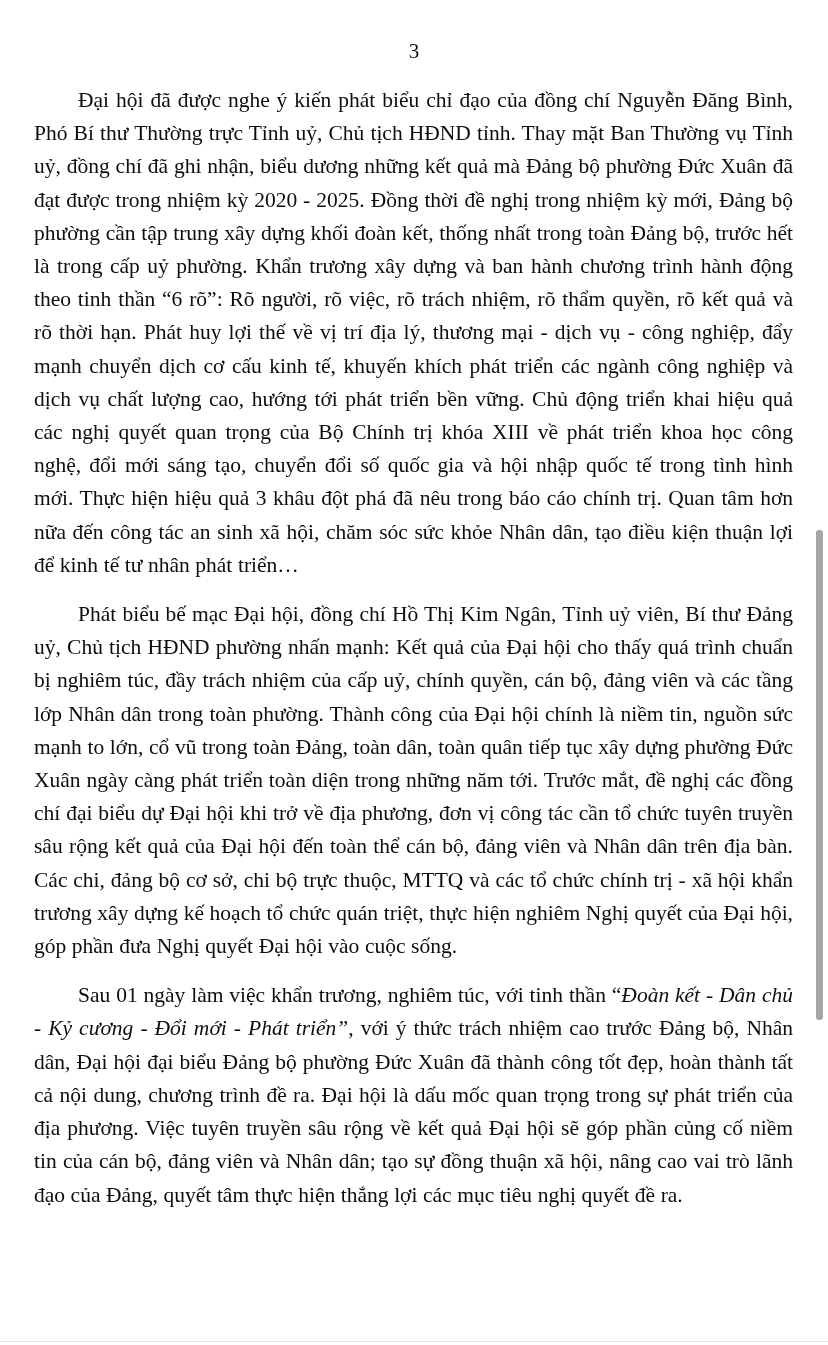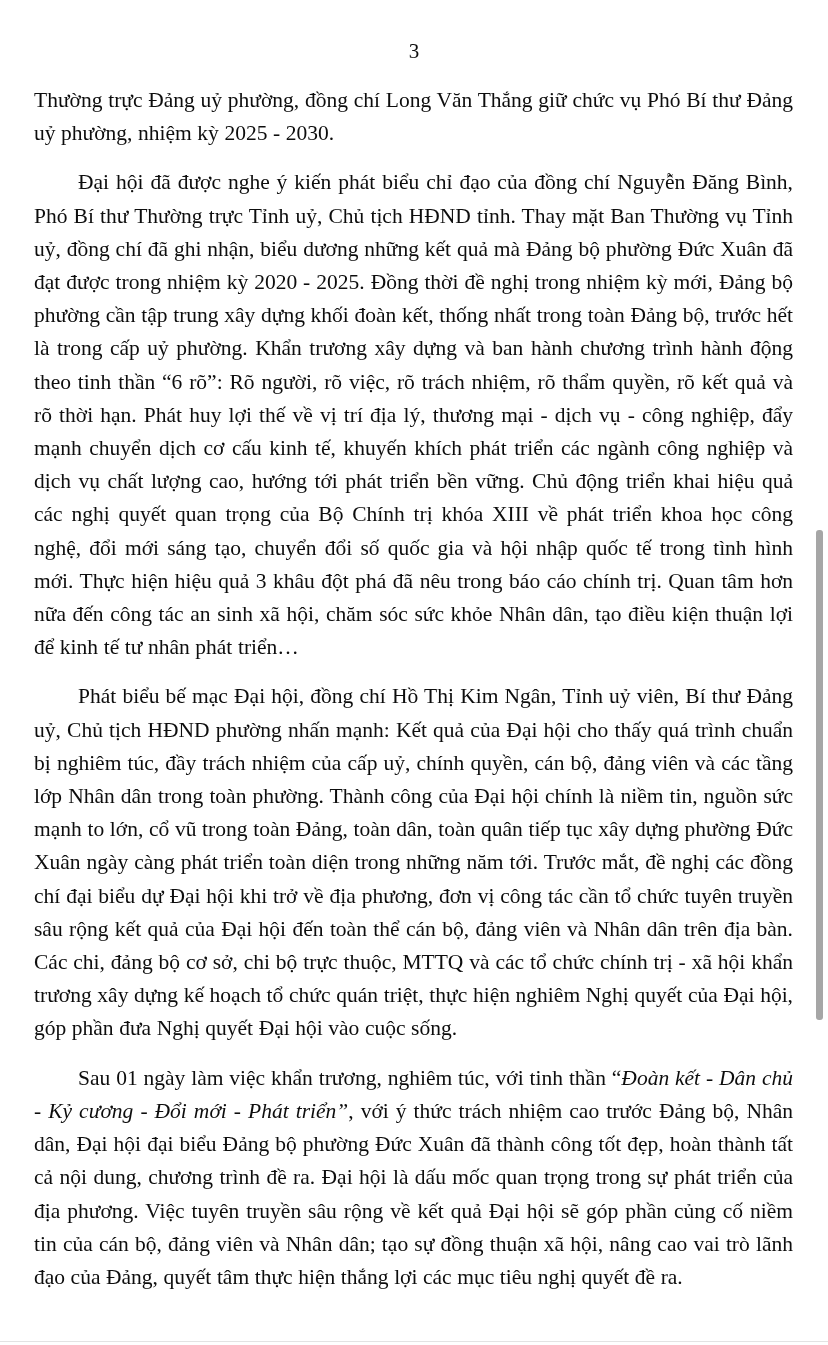--- a/index.html
+++ b/index.html
@@ -100,21 +100,20 @@
 </style>
 </head>
 <body>
 
 <div id="page" style="background: rgb(255, 255, 255); color: rgb(13, 13, 13);">
 
   <div id="page-number">3</div>
 
   <div id="body-column">
 
-  <p class="para"><span>Thường trực Đảng uỷ phường, đồng chí Long Văn Thắng giữ chức vụ Phó Bí thư Đảng uỷ phường, nhiệm kỳ 2025 - 2030.</span></p>
       <p class="para indent"><span>Đại hội đã được nghe ý kiến phát biểu chỉ đạo của đồng chí Nguyễn Đăng Bình, Phó Bí thư Thường trực Tỉnh uỷ, Chủ tịch HĐND tỉnh. Thay mặt Ban Thường vụ Tỉnh uỷ, đồng chí đã ghi nhận, biểu dương những kết quả mà Đảng bộ phường Đức Xuân đã đạt được trong nhiệm kỳ 2020 - 2025. Đồng thời đề nghị trong nhiệm kỳ mới, Đảng bộ phường cần tập trung xây dựng khối đoàn kết, thống nhất trong toàn Đảng bộ, trước hết là trong cấp uỷ phường. Khẩn trương xây dựng và ban hành chương trình hành động theo tinh thần “6 rõ”: Rõ người, rõ việc, rõ trách nhiệm, rõ thẩm quyền, rõ kết quả và rõ thời hạn. Phát huy lợi thế về vị trí địa lý, thương mại - dịch vụ - công nghiệp, đẩy mạnh chuyển dịch cơ cấu kinh tế, khuyến khích phát triển các ngành công nghiệp và dịch vụ chất lượng cao, hướng tới phát triển bền vững. Chủ động triển khai hiệu quả các nghị quyết quan trọng của Bộ Chính trị khóa XIII về phát triển khoa học công nghệ, đổi mới sáng tạo, chuyển đổi số quốc gia và hội nhập quốc tế trong tình hình mới. Thực hiện hiệu quả 3 khâu đột phá đã nêu trong báo cáo chính trị. Quan tâm hơn nữa đến công tác an sinh xã hội, chăm sóc sức khỏe Nhân dân, tạo điều kiện thuận lợi để kinh tế tư nhân phát triển…</span></p>
       <p class="para indent"><span>Phát biểu bế mạc Đại hội, đồng chí Hồ Thị Kim Ngân, Tỉnh uỷ viên, Bí thư Đảng uỷ, Chủ tịch HĐND phường nhấn mạnh: Kết quả của Đại hội cho thấy quá trình chuẩn bị nghiêm túc, đầy trách nhiệm của cấp uỷ, chính quyền, cán bộ, đảng viên và các tầng lớp Nhân dân trong toàn phường. Thành công của Đại hội chính là niềm tin, nguồn sức mạnh to lớn, cổ vũ trong toàn Đảng, toàn dân, toàn quân tiếp tục xây dựng phường Đức Xuân ngày càng phát triển toàn diện trong những năm tới. Trước mắt, đề nghị các đồng chí đại biểu dự Đại hội khi trở về địa phương, đơn vị công tác cần tổ chức tuyên truyền sâu rộng kết quả của Đại hội đến toàn thể cán bộ, đảng viên và Nhân dân trên địa bàn. Các chi, đảng bộ cơ sở, chi bộ trực thuộc, MTTQ và các tổ chức chính trị - xã hội khẩn trương xây dựng kế hoạch tổ chức quán triệt, thực hiện nghiêm Nghị quyết của Đại hội, góp phần đưa Nghị quyết Đại hội vào cuộc sống.</span></p>
       <p class="para indent"><span>Sau 01 ngày làm việc khẩn trương, nghiêm túc, với tinh thần “</span><em class="quote">Đoàn kết - Dân chủ - Kỷ cương - Đổi mới - Phát triển”</em><span>, với ý thức trách nhiệm cao trước Đảng bộ, Nhân dân, Đại hội đại biểu Đảng bộ phường Đức Xuân đã thành công tốt đẹp, hoàn thành tất cả nội dung, chương trình đề ra. Đại hội là dấu mốc quan trọng trong sự phát triển của địa phương. Việc tuyên truyền sâu rộng về kết quả Đại hội sẽ góp phần củng cố niềm tin của cán bộ, đảng viên và Nhân dân; tạo sự đồng thuận xã hội, nâng cao vai trò lãnh đạo của Đảng, quyết tâm thực hiện thắng lợi các mục tiêu nghị quyết đề ra.</span></p>
     </div>
 
   <div id="scrollbar-track" style="background: rgb(255, 255, 255);">
     <div id="scrollbar-thumb" style="background: rgb(166, 166, 166);"></div>
   </div>
 
   <div id="bottom-rule"></div>

